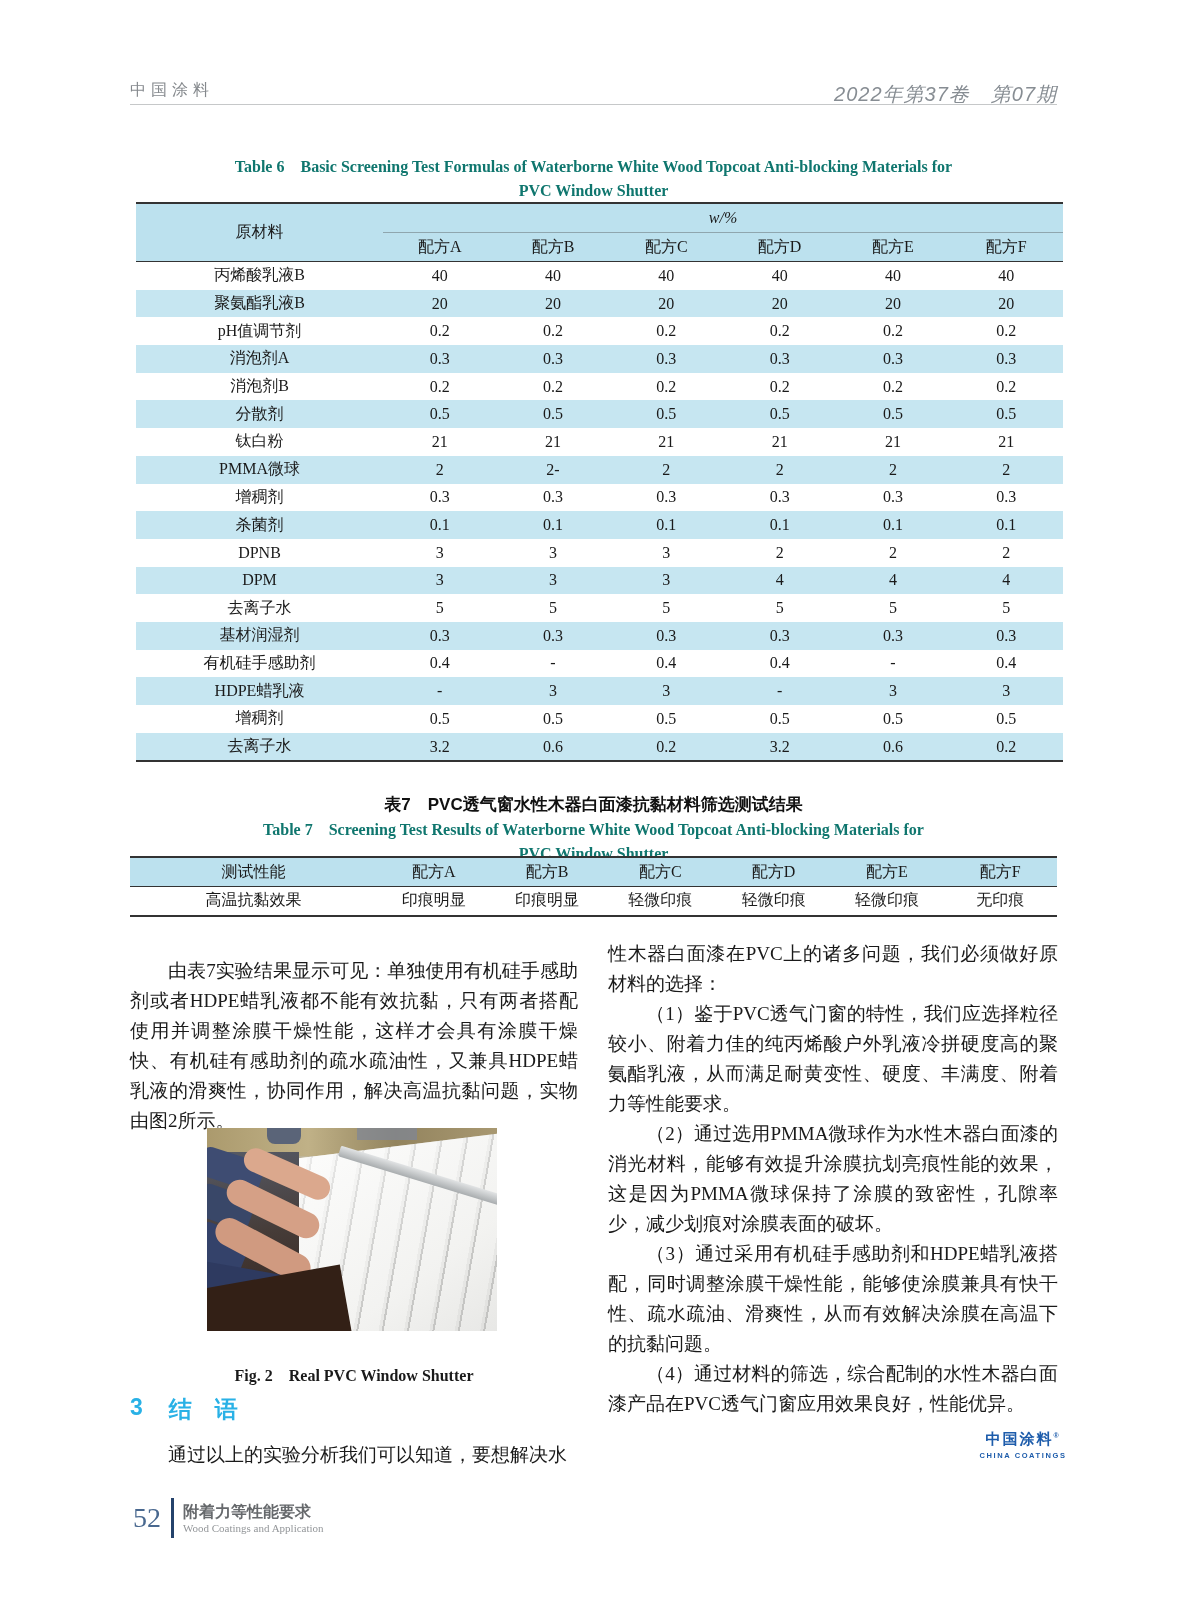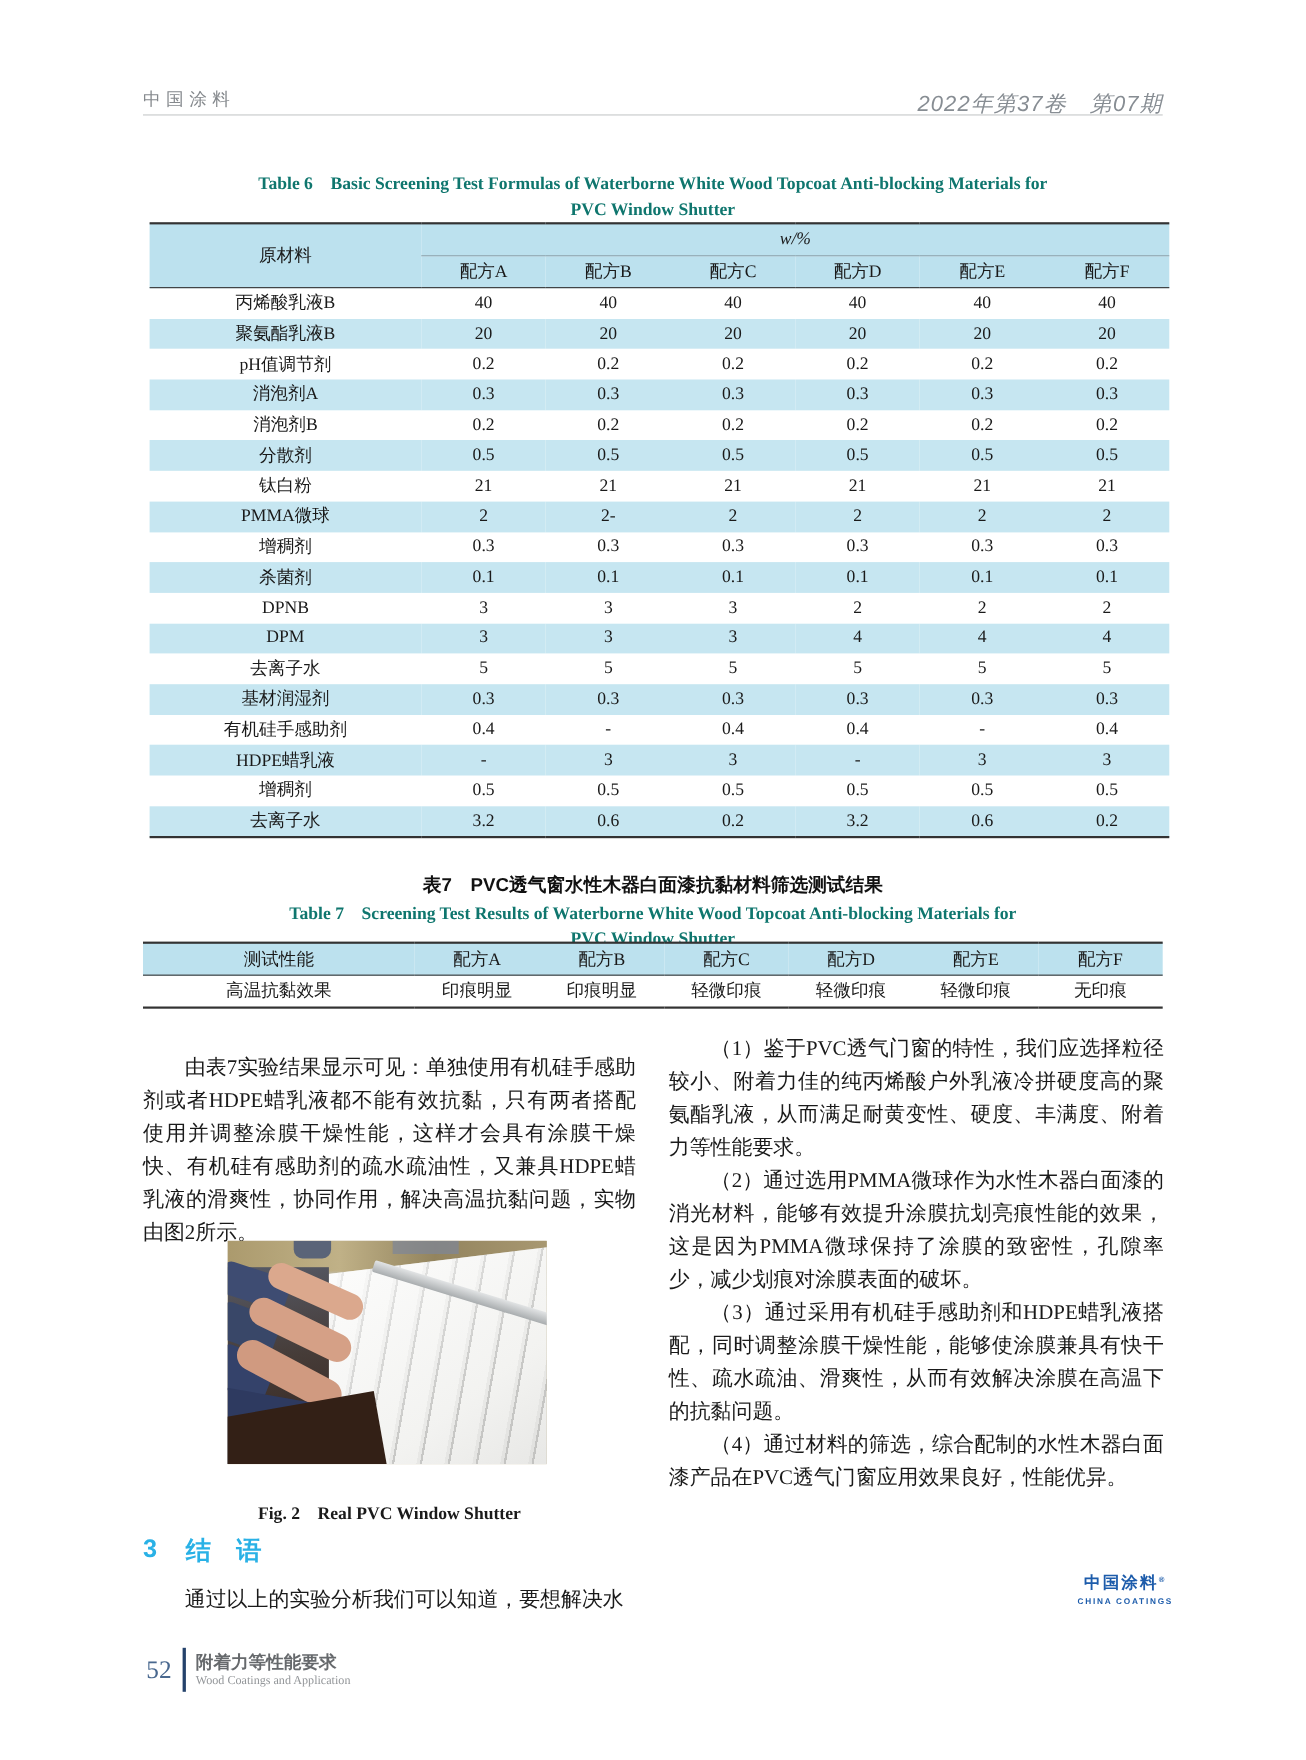--- a/index.html
+++ b/index.html
@@ -78,21 +78,21 @@
 
   
   #logo{left:968px;top:1430px;width:110px;text-align:center;color:#1d5cab;
         font-family:"Liberation Sans","DejaVu Sans",sans-serif;}
   .logo-cn{font-weight:bold;font-size:15px;letter-spacing:2px;position:relative;}
   .logo-sup{font-size:7px;position:relative;top:-6px;}
   .logo-en{font-weight:bold;font-size:7.5px;letter-spacing:1.6px;margin-top:2px;}
 
   
   #footer{left:133px;top:1498px;display:flex;align-items:center;}
-  .pg-num{font-size:23px;color:#49688f;}
+  .pg-num{font-size:28px;color:#49688f;}
   .ft-bar{width:3px;height:40px;background:#24426b;margin:0 9px 0 10px;}
   .ft-cn{font-family:"Liberation Sans","DejaVu Sans",sans-serif;font-weight:bold;font-size:16px;color:#66696c;line-height:1.25;}
   .ft-en{font-size:11px;color:#939699;}
 </style>
 </head>
 <body>
 
 <div class="page">
 
   <div class="abs" id="hdr-left">中国涂料</div>
@@ -343,20 +343,21 @@
   <div class="abs" id="fig-cap-en">Fig. 2　Real PVC Window Shutter</div>
 
   <div class="abs" id="sec3">
     <span class="sec-num">3</span>
     <span>结　语</span>
   </div>
 
   <p class="abs bodyp indent" id="left-para2">通过以上的实验分析我们可以知道，要想解决水</p>
 
   <div class="abs" id="right-col">
+    <p class="bodyp">性木器白面漆在PVC上的诸多问题，我们必须做好原材料的选择：</p>
     <p class="bodyp indent">（1）鉴于PVC透气门窗的特性，我们应选择粒径较小、附着力佳的纯丙烯酸户外乳液冷拼硬度高的聚氨酯乳液，从而满足耐黄变性、硬度、丰满度、附着力等性能要求。</p>
     <p class="bodyp indent">（2）通过选用PMMA微球作为水性木器白面漆的消光材料，能够有效提升涂膜抗划亮痕性能的效果，这是因为PMMA微球保持了涂膜的致密性，孔隙率少，减少划痕对涂膜表面的破坏。</p>
     <p class="bodyp indent">（3）通过采用有机硅手感助剂和HDPE蜡乳液搭配，同时调整涂膜干燥性能，能够使涂膜兼具有快干性、疏水疏油、滑爽性，从而有效解决涂膜在高温下的抗黏问题。</p>
     <p class="bodyp indent">（4）通过材料的筛选，综合配制的水性木器白面漆产品在PVC透气门窗应用效果良好，性能优异。</p>
   </div>
 
   <div class="abs" id="logo">
     <div class="logo-cn"><span>中国涂料</span><span class="logo-sup">®</span></div>
     <div class="logo-en">CHINA COATINGS</div>
   </div>

